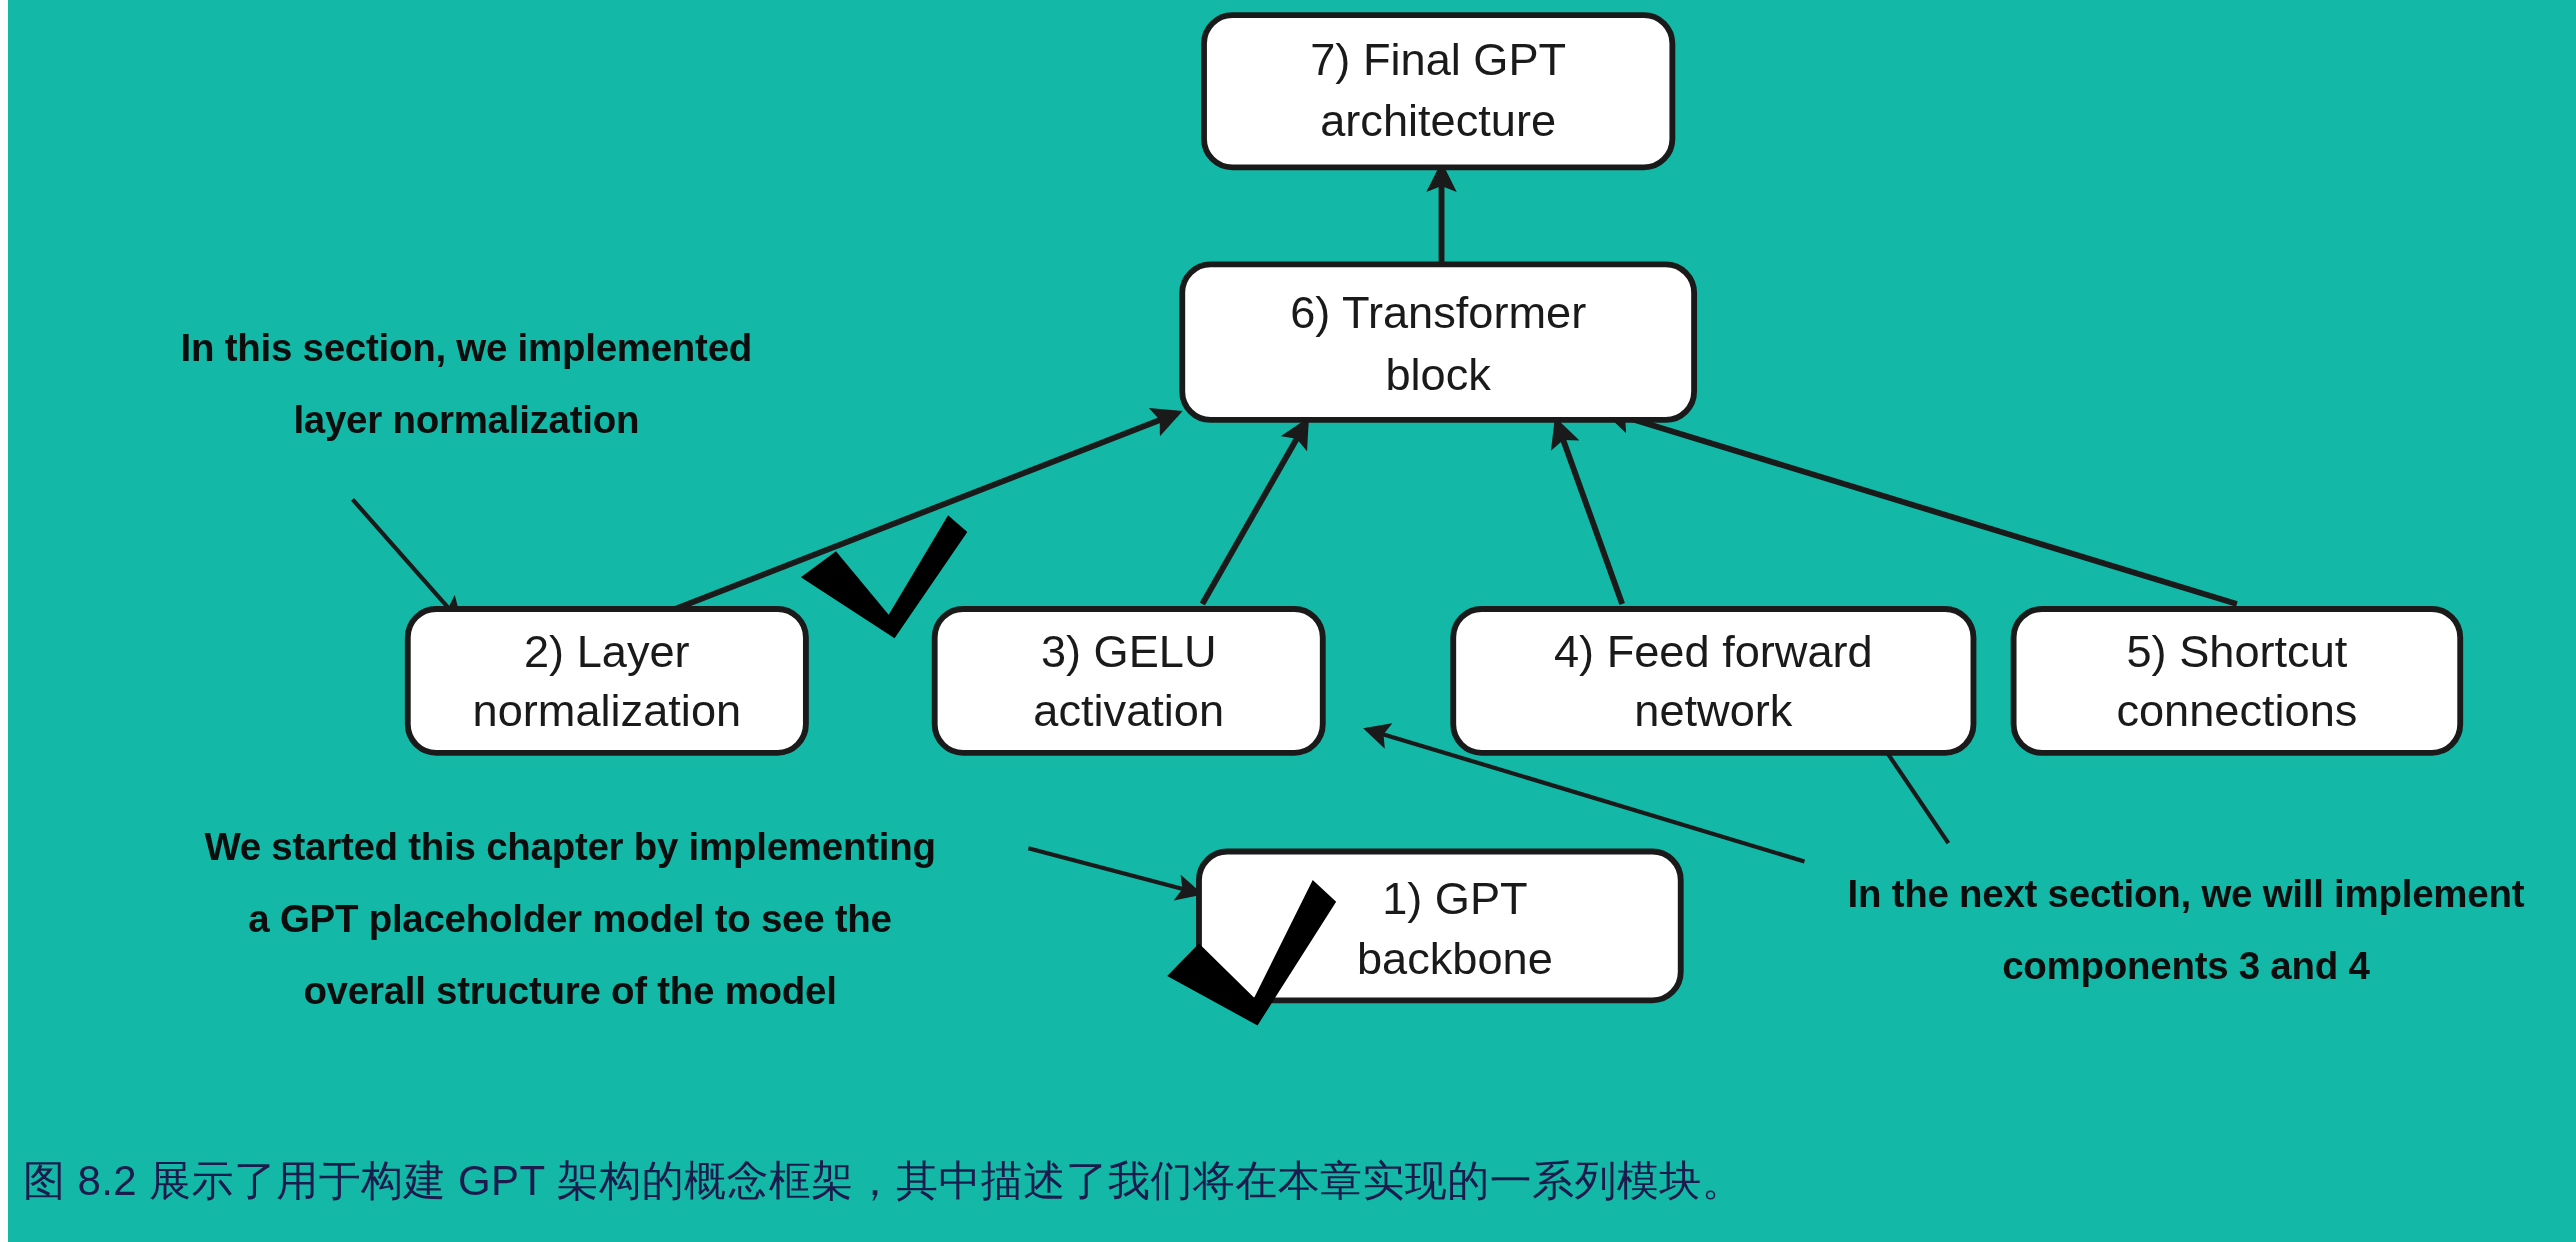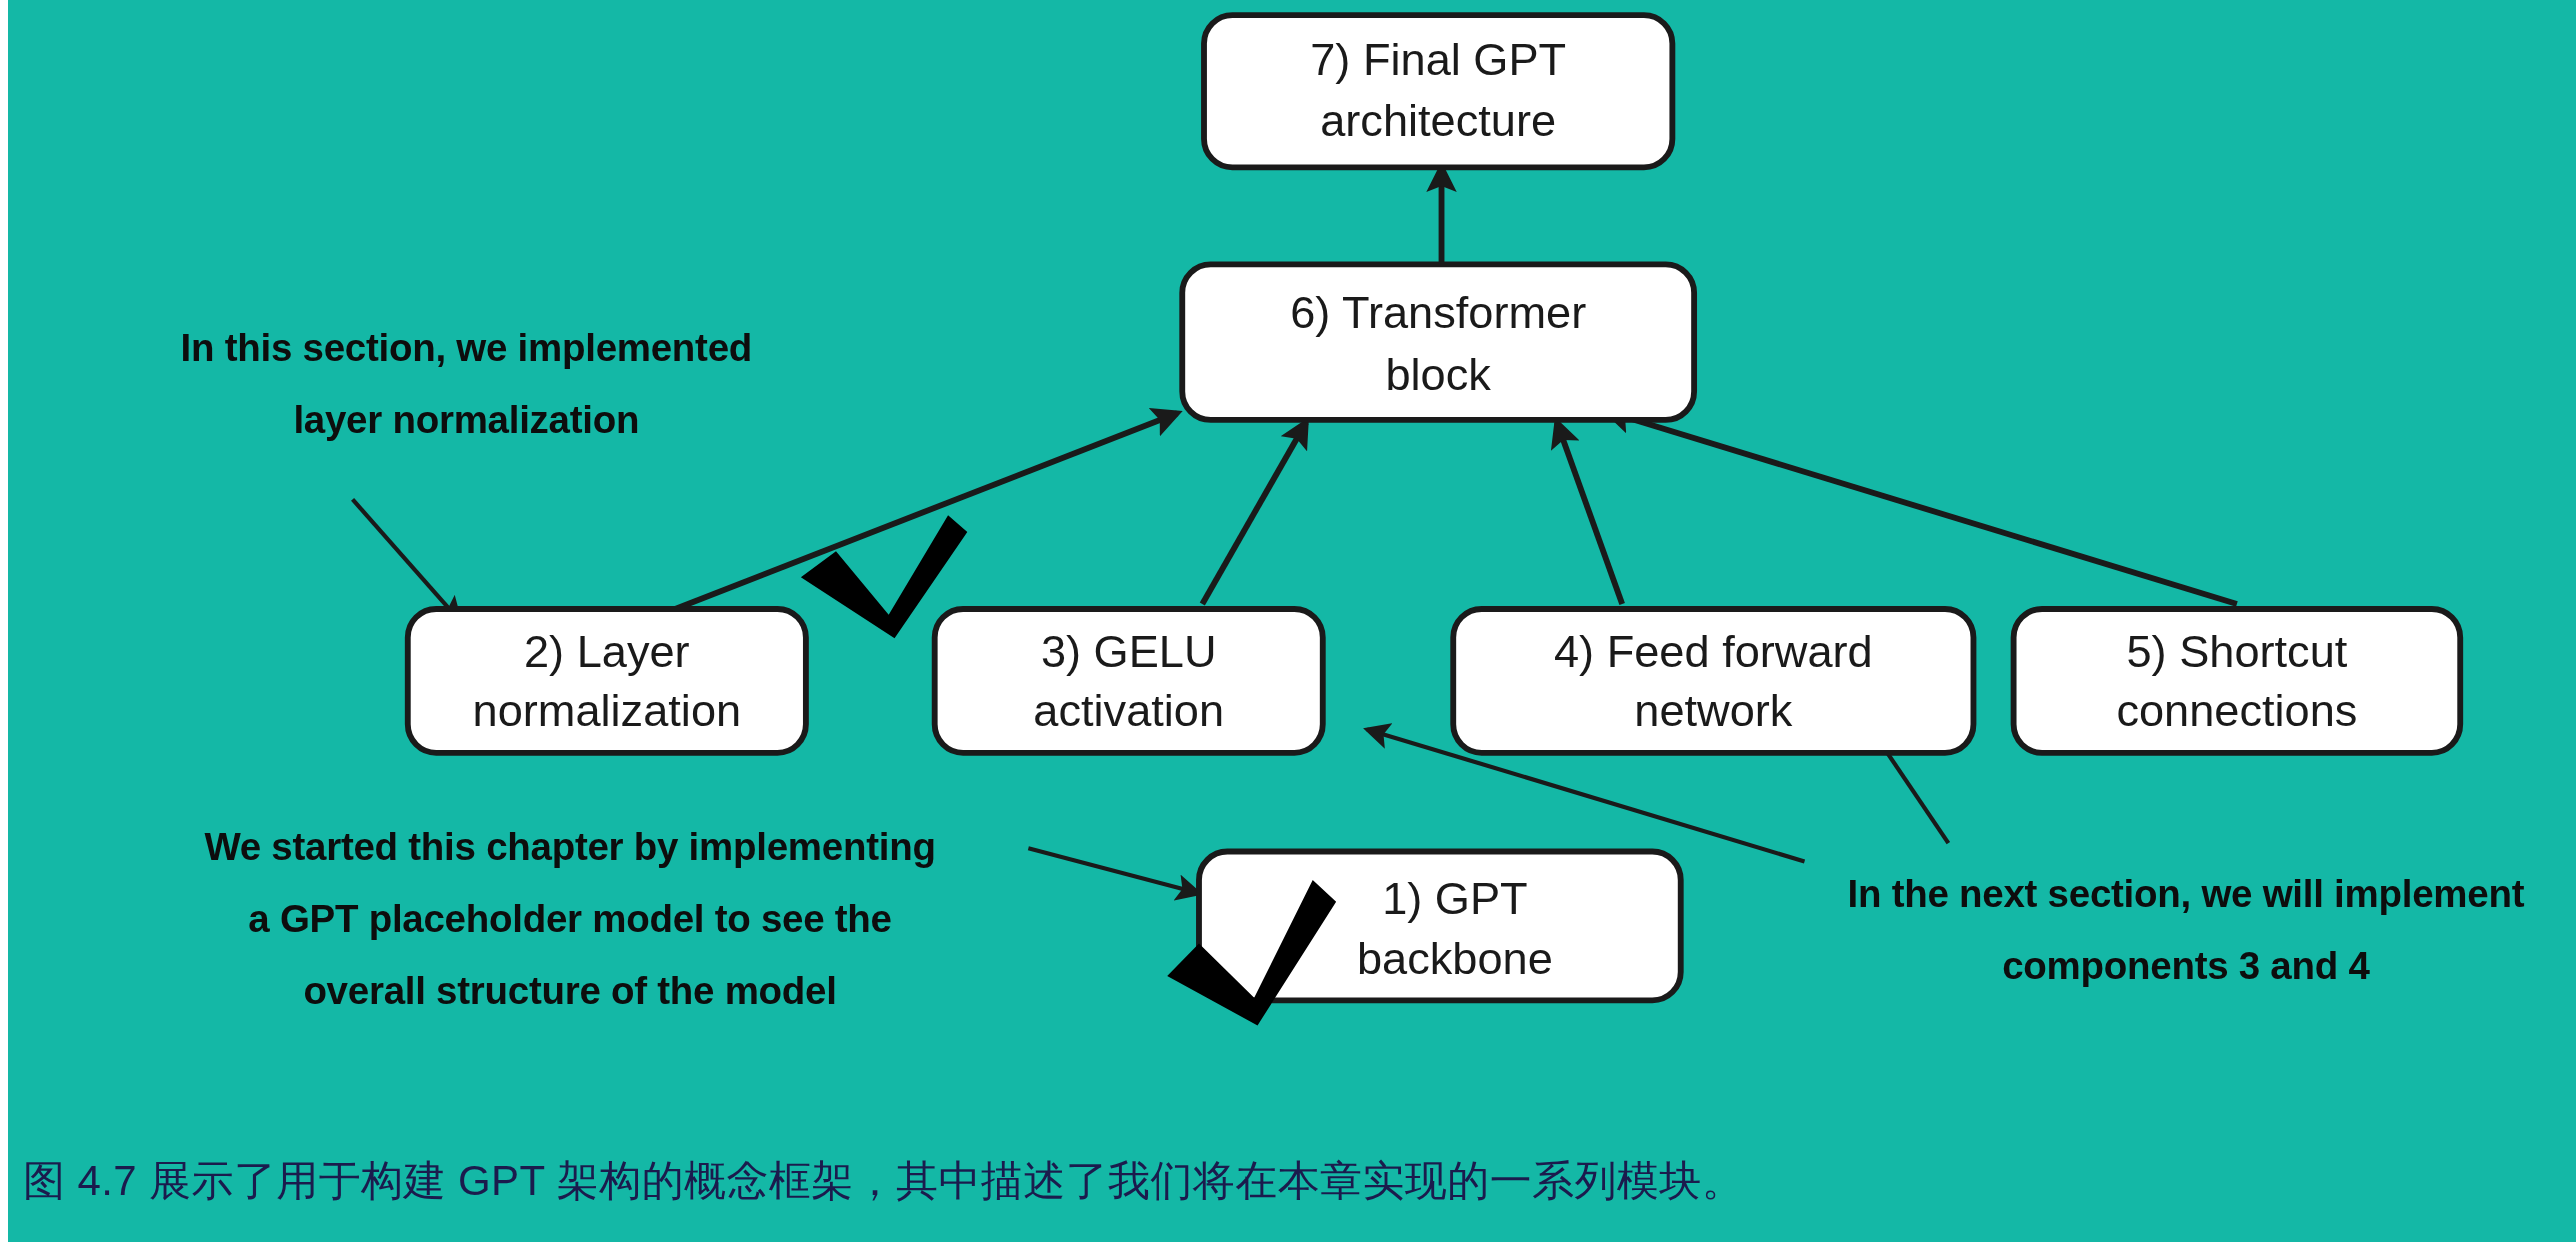--- a/index.html
+++ b/index.html
@@ -168,16 +168,16 @@
       <text class="annot-text" x="672" y="1200">overall structure of the model</text>
     </g>
 
     <g>
       <text class="annot-text" x="2604" y="1084">In the next section, we will implement</text>
       <text class="annot-text" x="2604" y="1170">components 3 and 4</text>
     </g>
 
   </svg>
 
-  <div class="caption">图 4.7 展示了用于构建 GPT 架构的概念框架，其中描述了我们将在本章实现的一系列模块。</div>
+  <div class="caption">图 8.2 展示了用于构建 GPT 架构的概念框架，其中描述了我们将在本章实现的一系列模块。</div>
 
 </div>
 
 
 </body></html>

